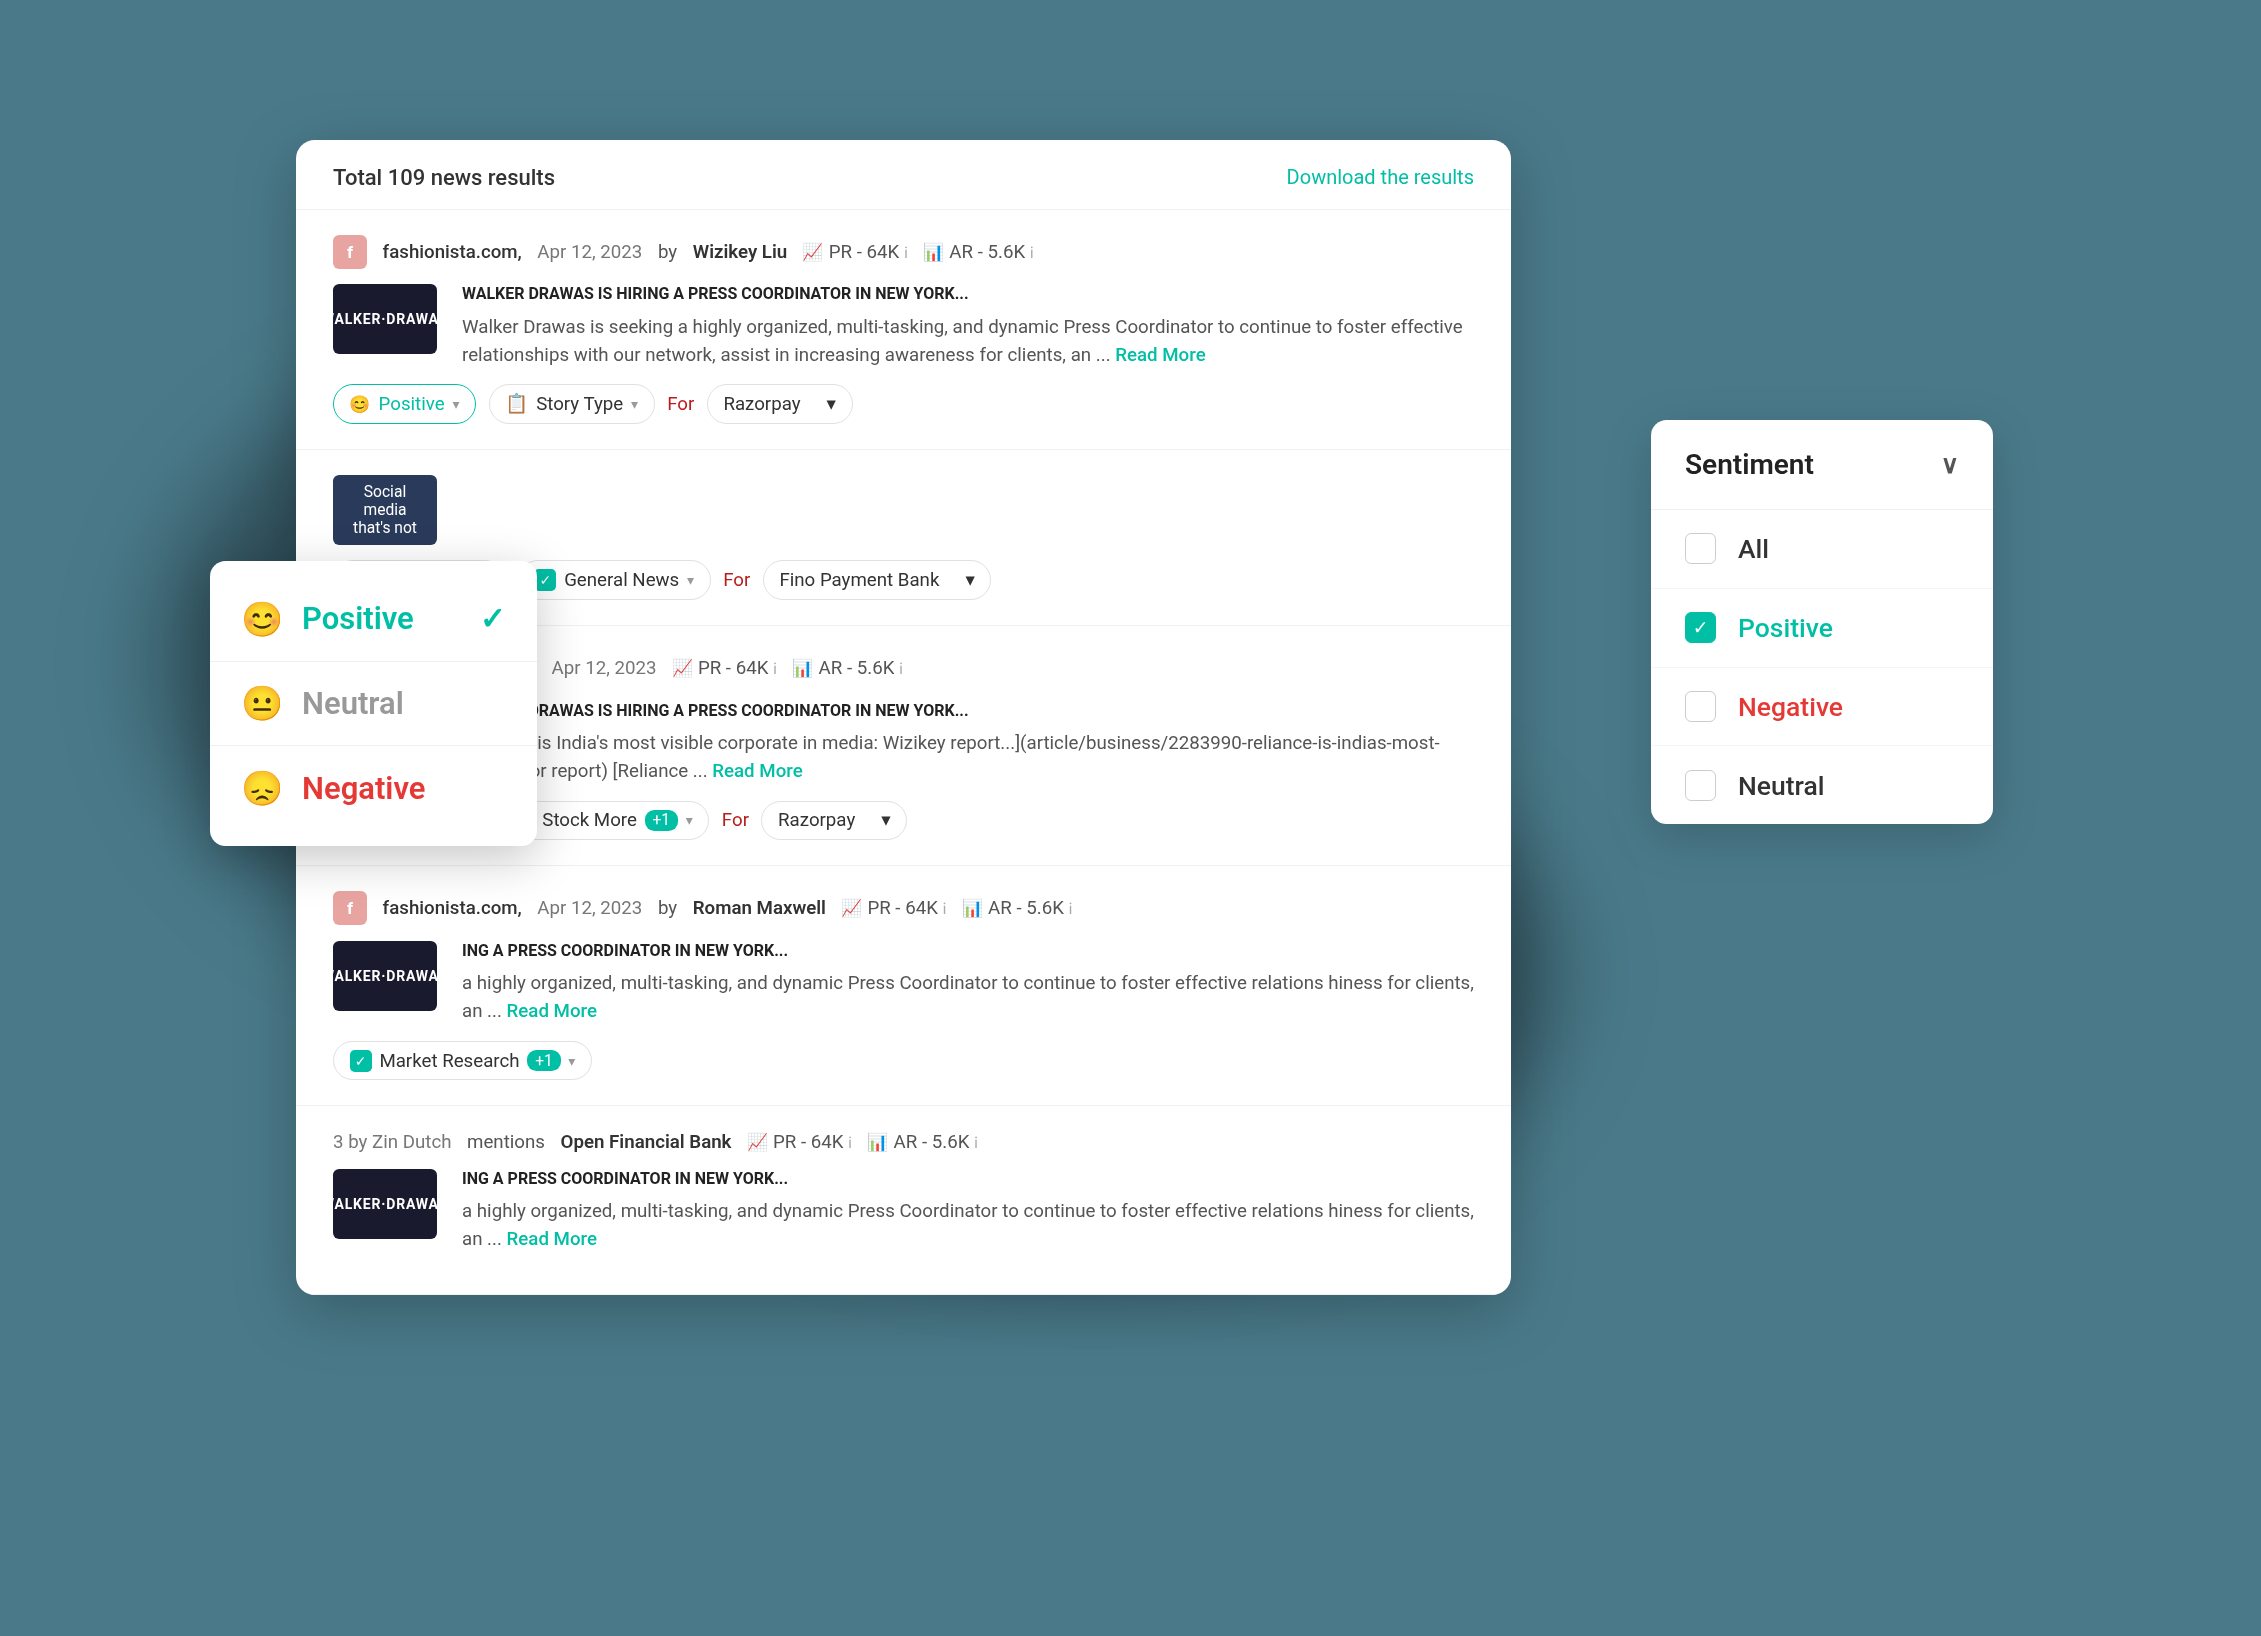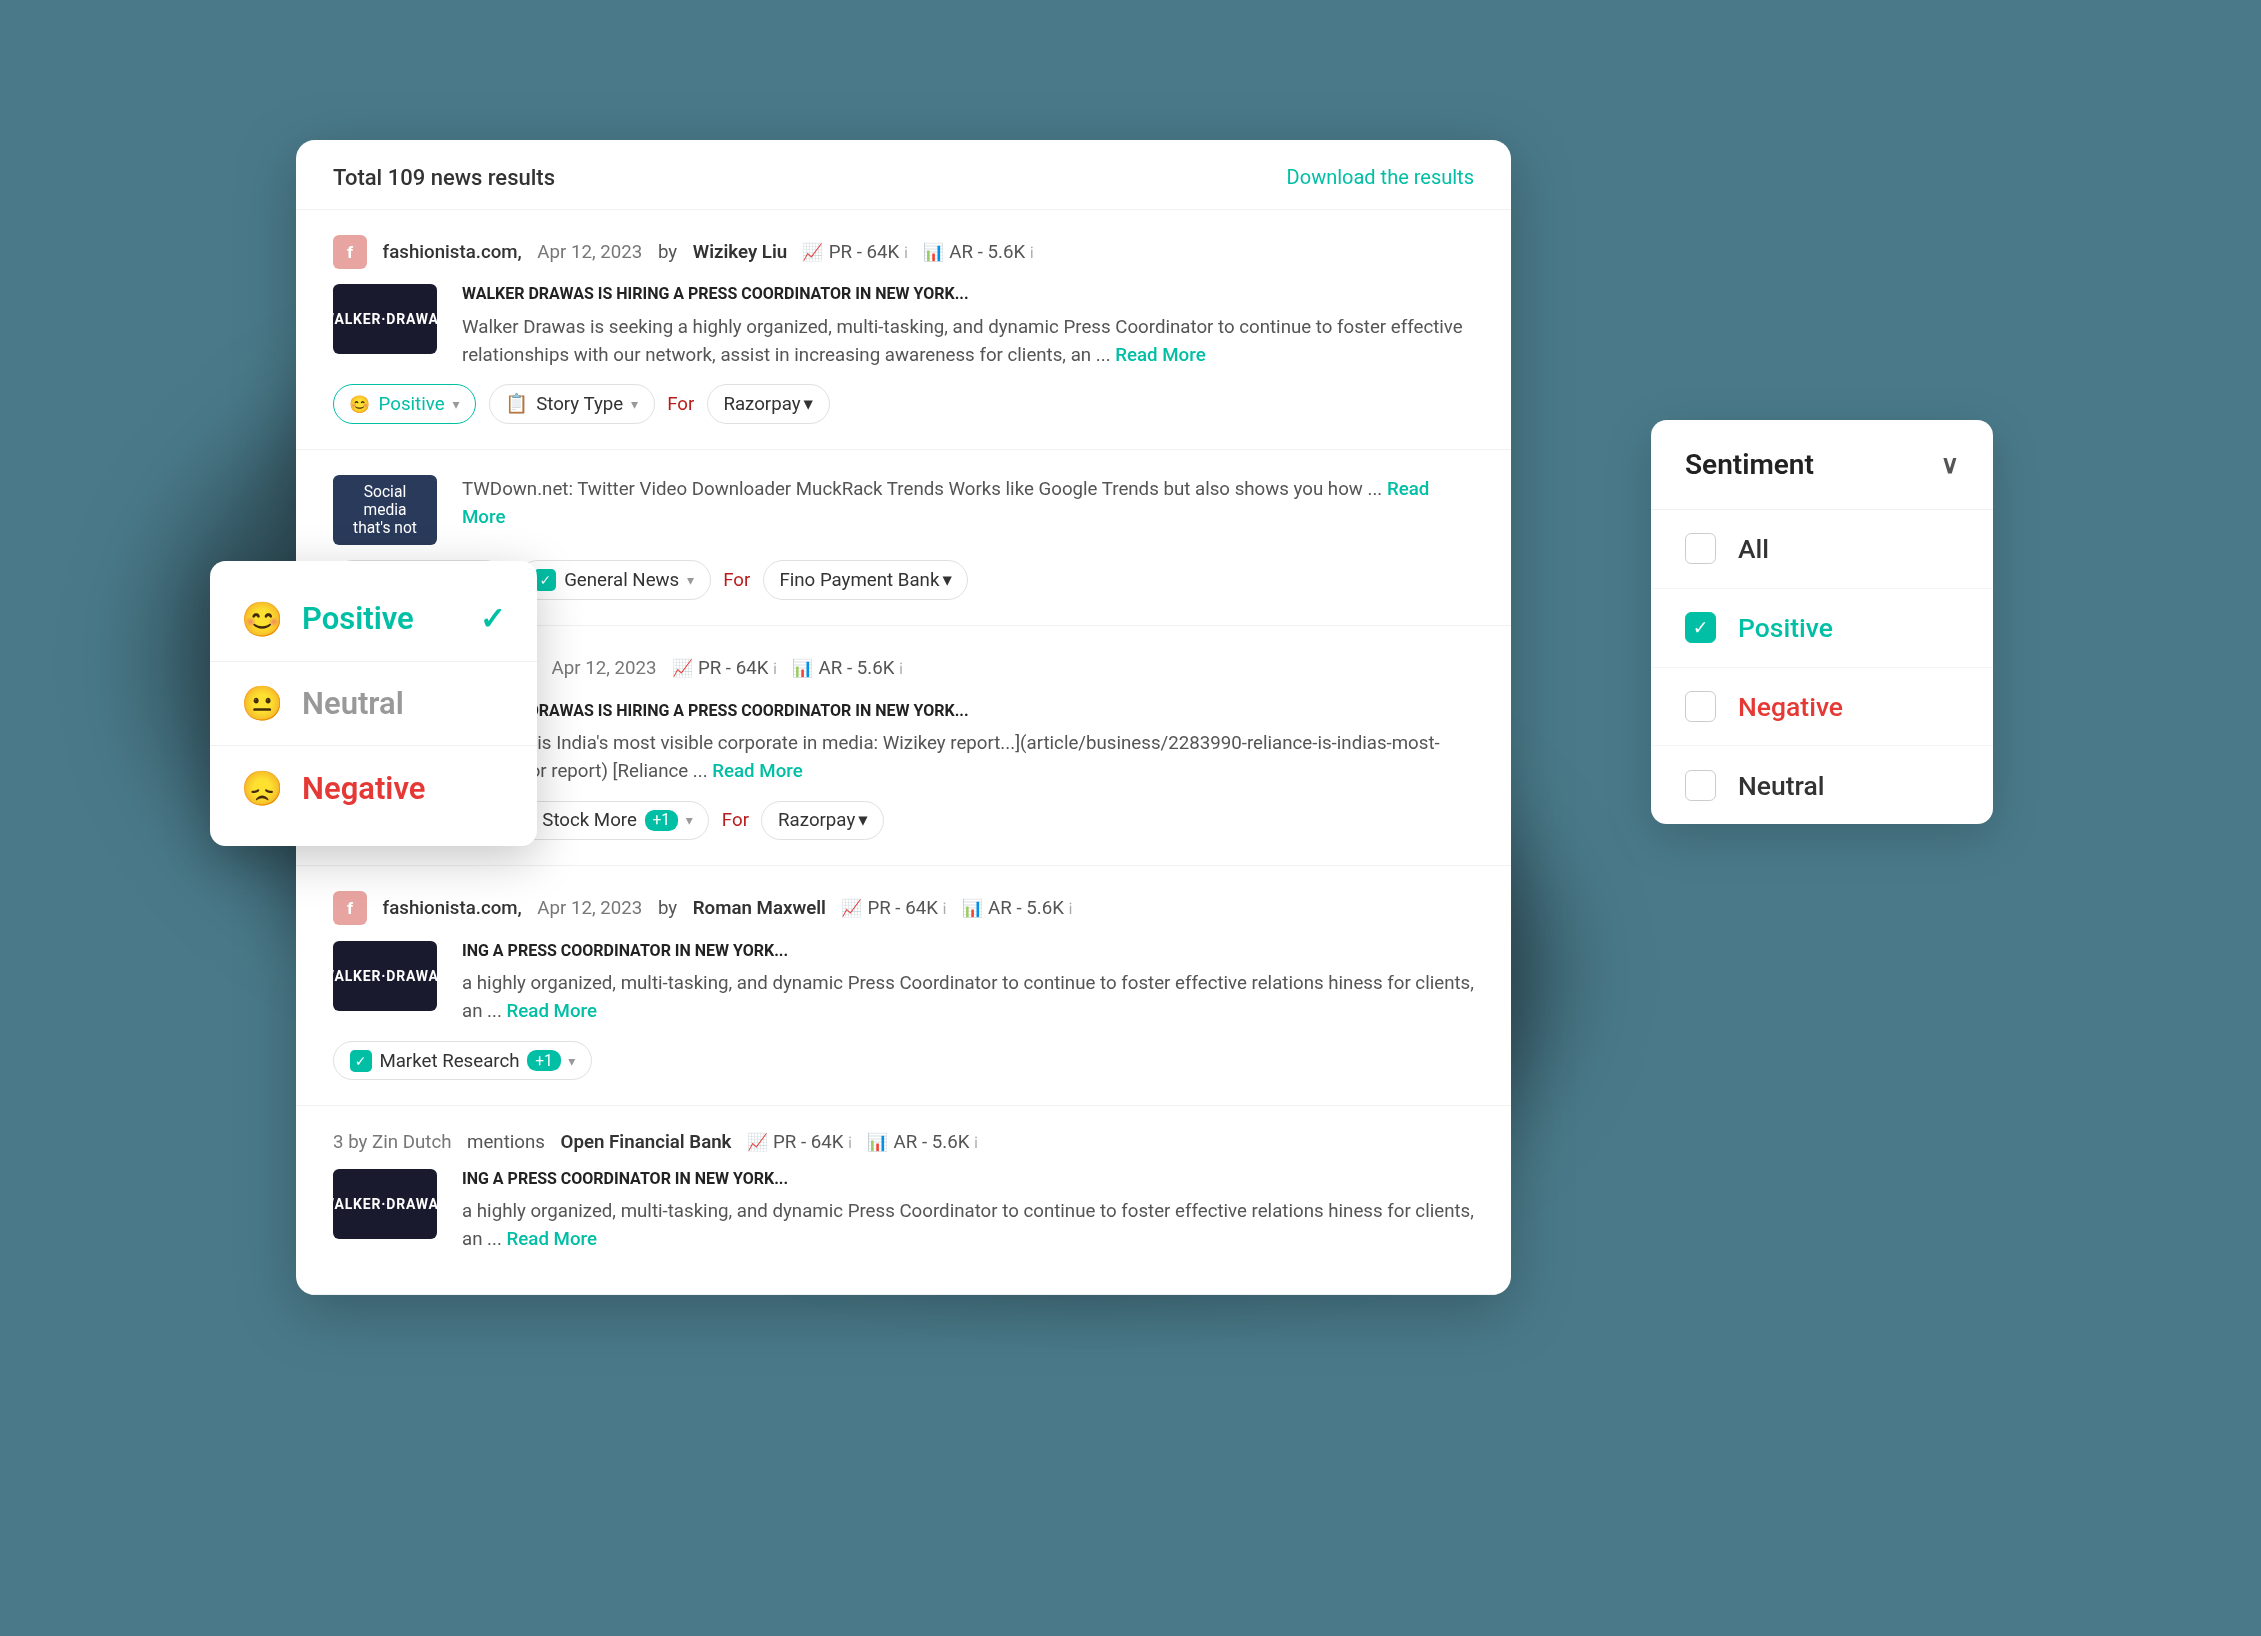--- a/index.html
+++ b/index.html
@@ -185,21 +185,21 @@
     .filter-pill.story-type { color: #333; }
 
     .filter-pill .emoji { font-size: 17px; }
     .filter-pill .chevron { font-size: 14px; color: #999; }
 
     .filter-for-label { font-size: 18.7px; color: #b91c1c; }
 
     .company-pill {
       display: flex;
       align-items: center;
-      gap: 3px;
+      gap: 26px;
       padding: 7.8px 15.6px;
       border: 1.2px solid #e0e0e0;
       border-radius: 78px;
       font-size: 18.7px;
       cursor: pointer;
       background: #fff;
       color: #333;
     }
 
     .checkbox-teal {
@@ -364,21 +364,20 @@
       </div>
     </div>
   </div>
 
   <div class="article-item">
     <div class="article-content">
       <div class="article-thumbnail thumbnail-social" style="background:#2a3a5a;display:flex;align-items:center;justify-content:center;">
         <span style="color:#fff;font-size:15.6px;text-align:center;">Social<br>media<br>that's not</span>
       </div>
       <div class="article-text-area">
-        <div class="article-body">TWDown.net: Twitter Video Downloader MuckRack Trends Works like Google Trends but also shows you how ... <span class="read-more">Read More</span></div>
       </div>
     </div>
     <div class="filter-bar">
       <div class="filter-pill calculating">
         <span>🕐</span>
         <span>Calculating</span>
         <span class="chevron">▾</span>
       </div>
       <div class="filter-pill">
         <div class="checkbox-teal">✓</div>

